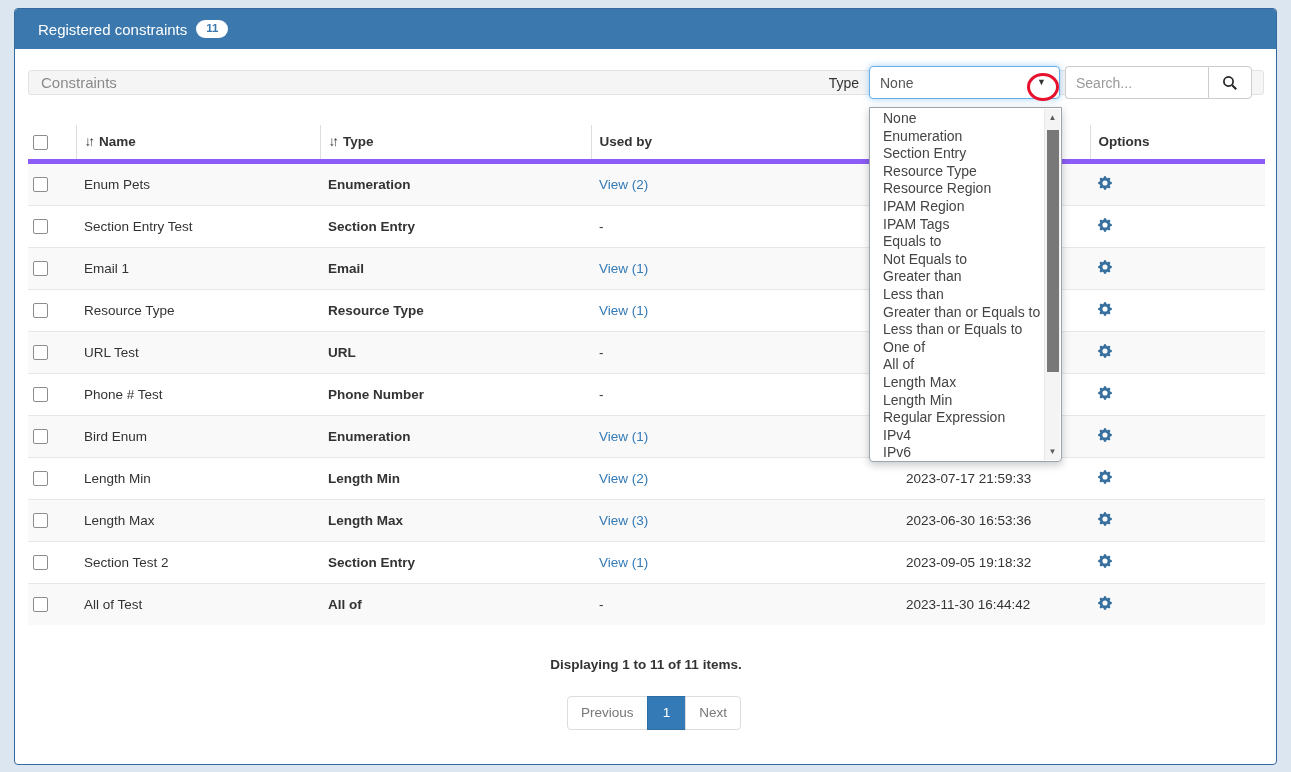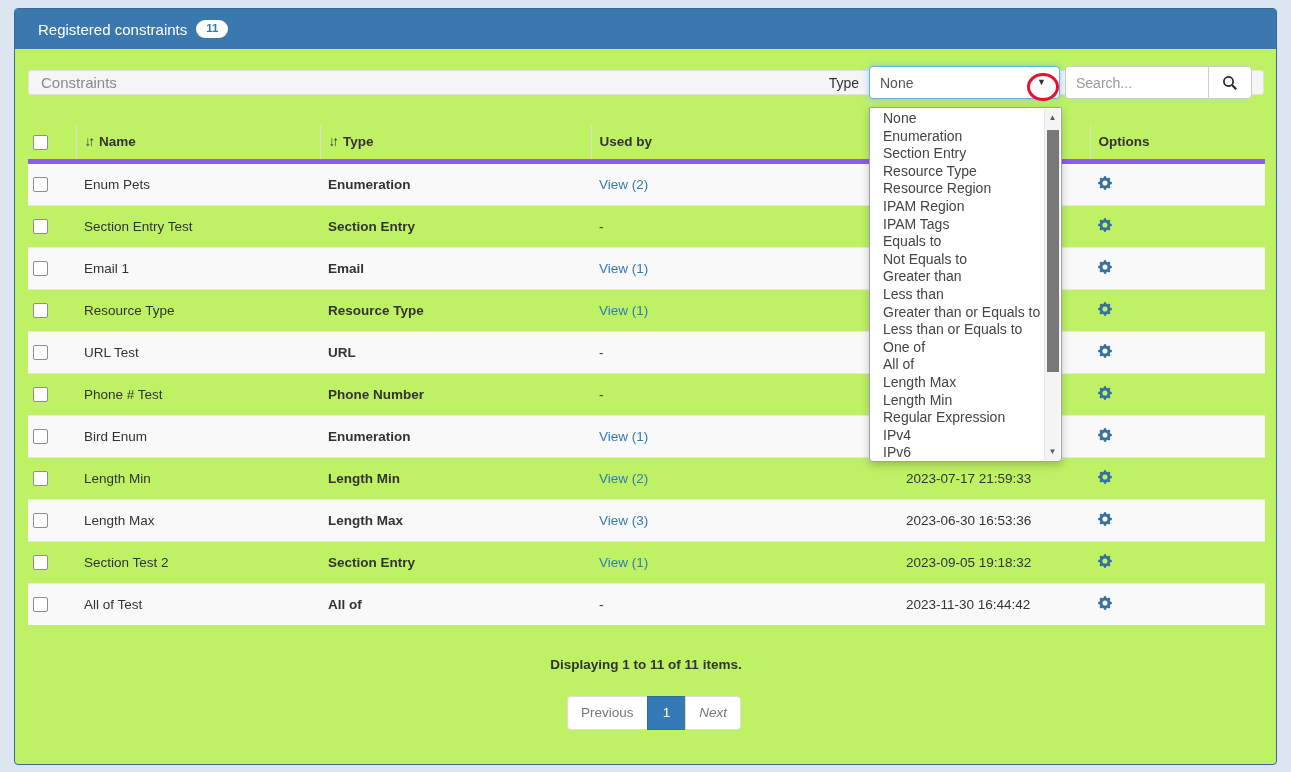--- a/index.html
+++ b/index.html
@@ -1,18 +1,18 @@
 <!DOCTYPE html>
 <html><head>
 <meta charset="utf-8">
 <style>
   html,body{margin:0;padding:0;background:#dce6f1;font-family:"Liberation Sans",sans-serif;}
   #page{position:relative;width:1291px;height:772px;background:#dce6f1;overflow:hidden;}
 
-  .panel{position:absolute;left:14px;top:8px;width:1263px;height:757px;background:#bef264;
+  .panel{position:absolute;left:14px;top:8px;width:1263px;height:757px;background:#ffffff;
          border:1px solid #36699e;border-radius:4px;box-sizing:border-box;}
   .panel-head{background:#3a78ae;height:40px;border-radius:3px 3px 0 0;display:flex;align-items:center;padding:0 23px;}
   .panel-title{color:#fff;font-size:15px;}
   .badge{background:#fff;color:#3a78ae;border-radius:11px;font-size:11.5px;font-weight:bold;
          padding:3px 10px;margin-left:9px;line-height:1;}
   .panel-body{padding:21px 12px 0 13px;}
 
   .toolbar{height:25px;background:#f5f5f5;border:1px solid #e2e2e2;border-radius:3px;display:flex;
            align-items:center;justify-content:space-between;padding:0 11px 0 12px;box-sizing:border-box;}
   .tb-title{color:#8a8a8a;font-size:15px;}
@@ -44,21 +44,21 @@
   .gear{display:inline-block;width:14px;height:14px;cursor:pointer;}
   .gear svg{fill:#37709e;display:block;}
 
   .summary{text-align:center;margin-top:32px;font-size:13.5px;color:#333;font-weight:bold;}
   .summary span,.summary b{white-space:pre;}
   .pager{text-align:center;margin-top:24px;}
   .pg{display:inline-block;padding:8px 13px;font-size:13.5px;border:1px solid #ddd;color:#777;background:#fff;
       cursor:pointer;vertical-align:middle;margin-left:-1px;text-decoration:none;line-height:1.2;}
   .pg.prev{border-radius:4px 0 0 4px;margin-left:16px;padding-left:13px;}
   .pg.active{background:#337ab7;border-color:#2e6da4;color:#fff;padding:8px 15px;}
-  .pg.next{border-radius:0 4px 4px 0;font-style:italic;}
+  .pg.next{border-radius:0 4px 4px 0;}
 
   .dropdown{position:absolute;left:869px;top:107px;width:193px;height:355px;background:#fff;
             border:1px solid #9aa4ad;border-radius:0 0 4px 4px;box-shadow:0 3px 8px rgba(0,0,0,.22);
             box-sizing:border-box;z-index:20;overflow:hidden;}
   .dd-items{position:absolute;left:0;top:2px;right:16px;}
   .dd-item{font-size:14px;color:#444;line-height:17.6px;padding-left:13px;white-space:nowrap;cursor:pointer;}
   .dd-scroll{position:absolute;top:1px;right:1px;bottom:1px;width:15px;background:#f4f4f4;border-left:1px solid #e6e6e6;}
   .dd-up,.dd-down{position:absolute;left:0;width:15px;height:15px;color:#5a5a5a;font-size:8px;
                   display:flex;align-items:center;justify-content:center;cursor:pointer;}
   .dd-up{top:1px;}

